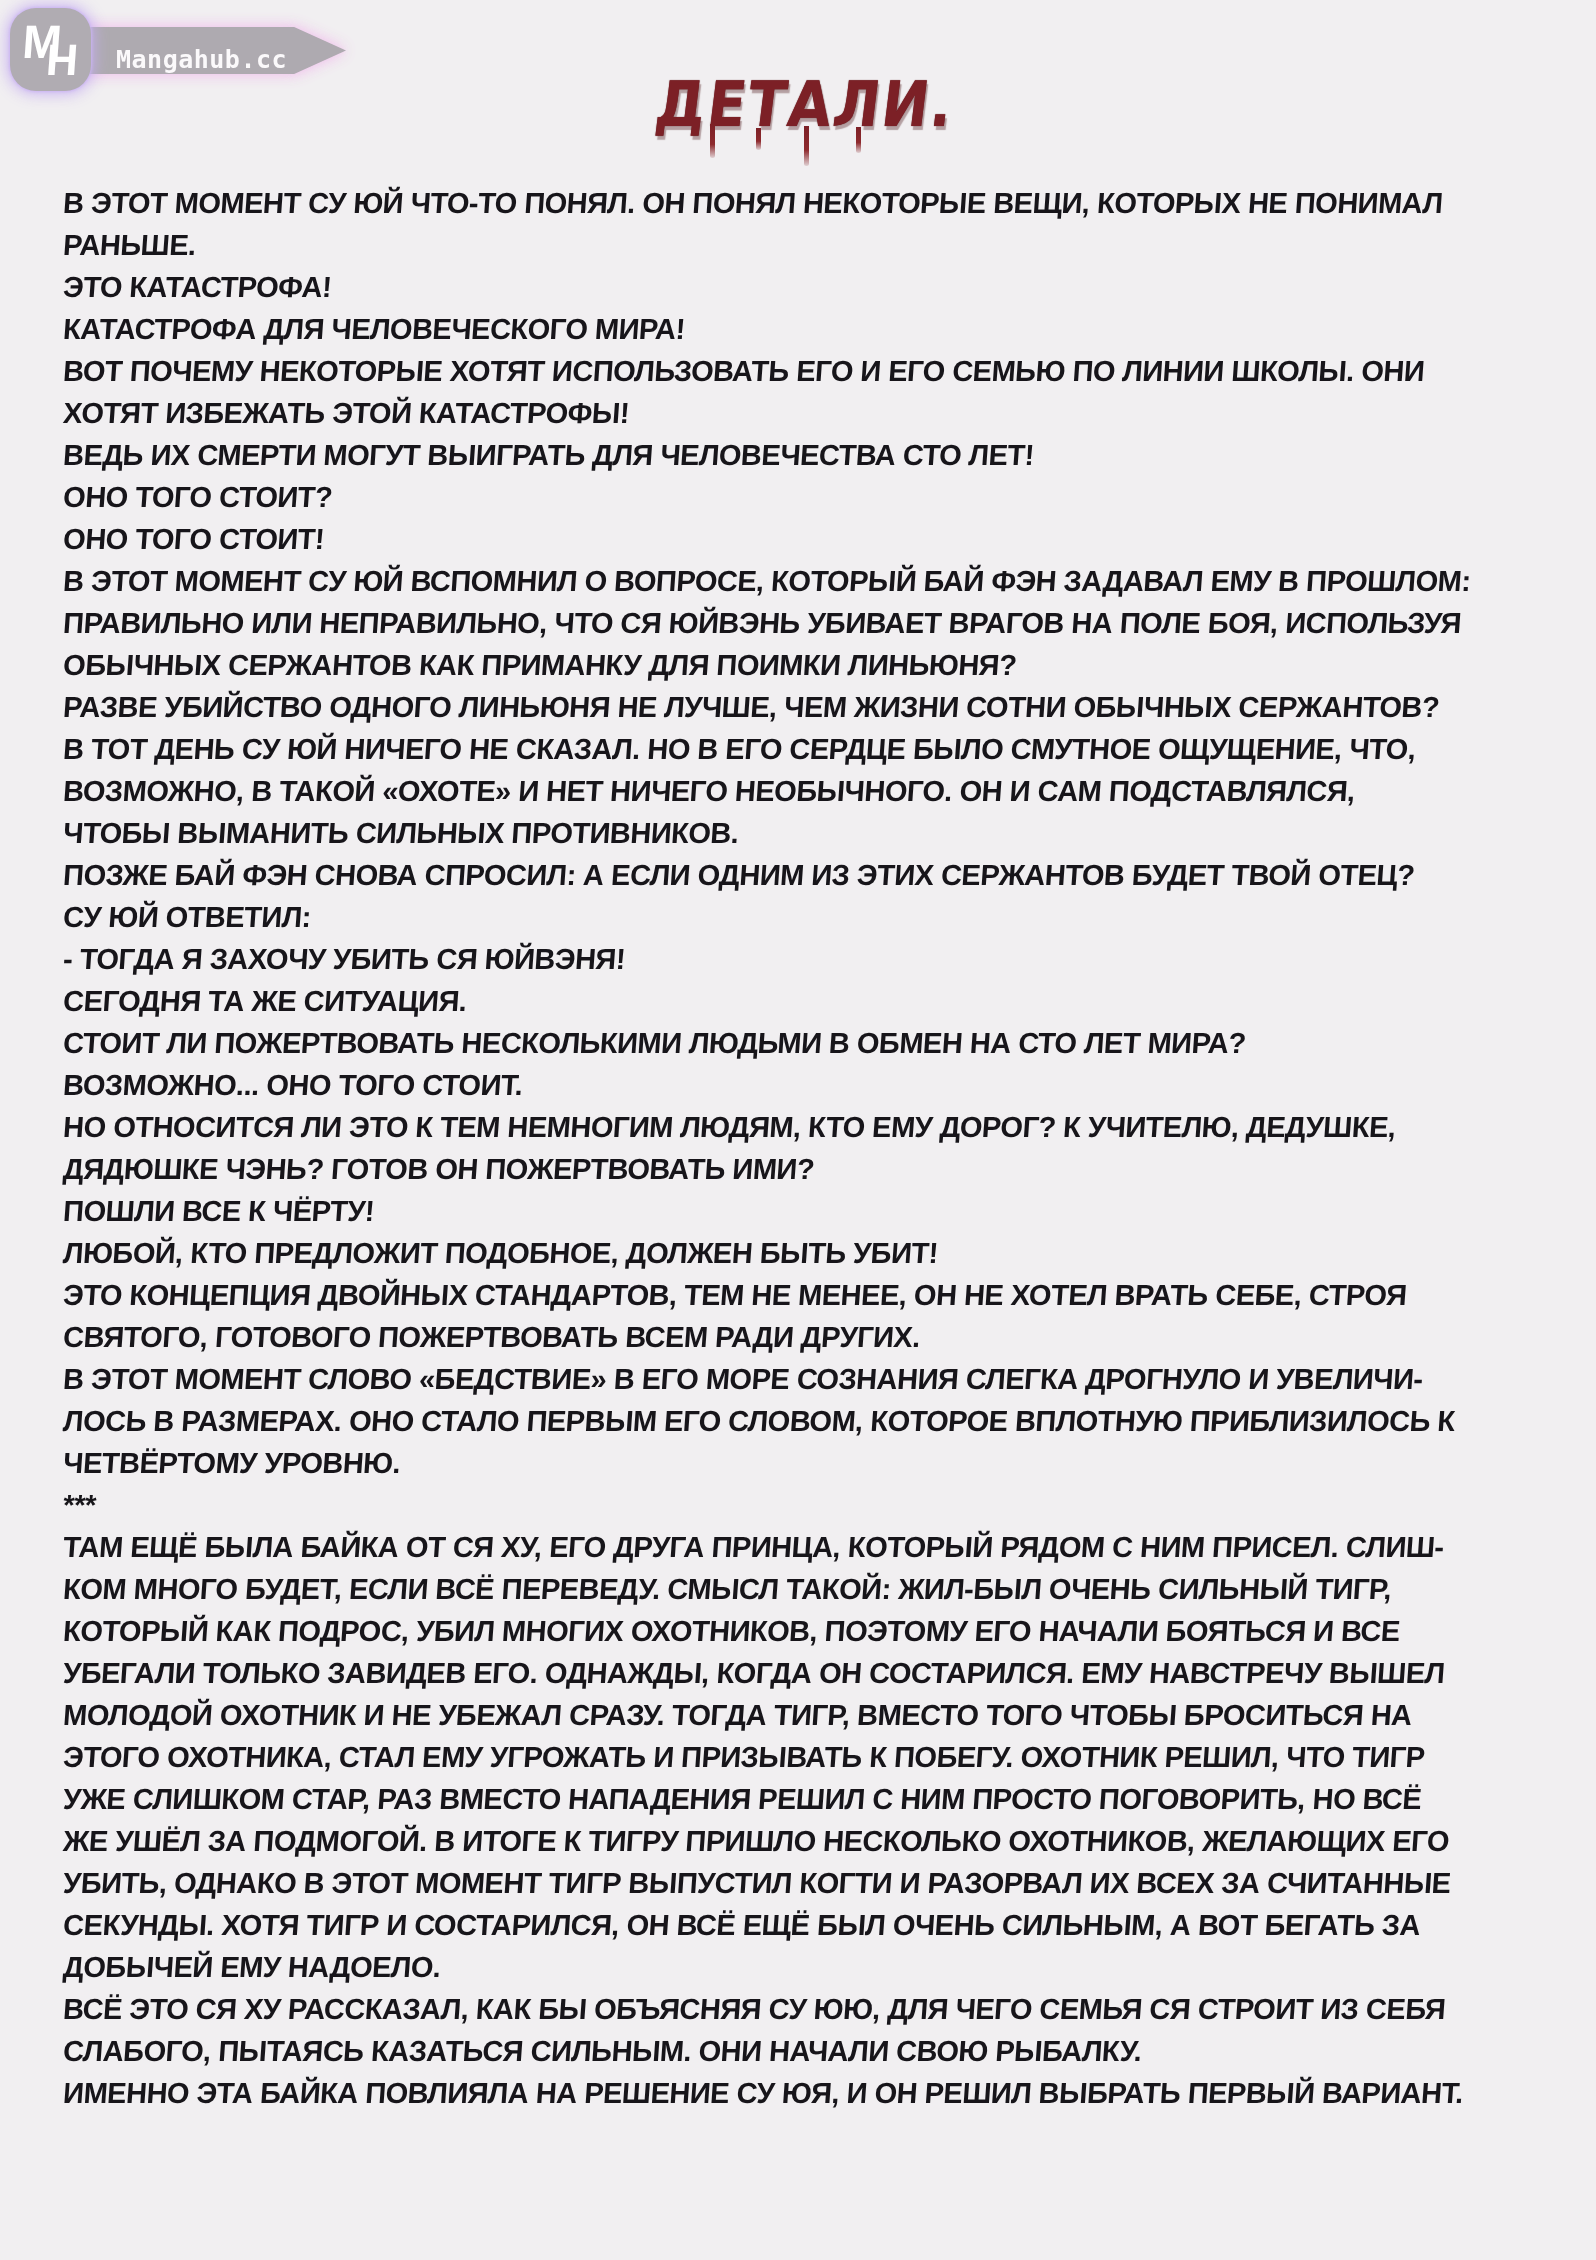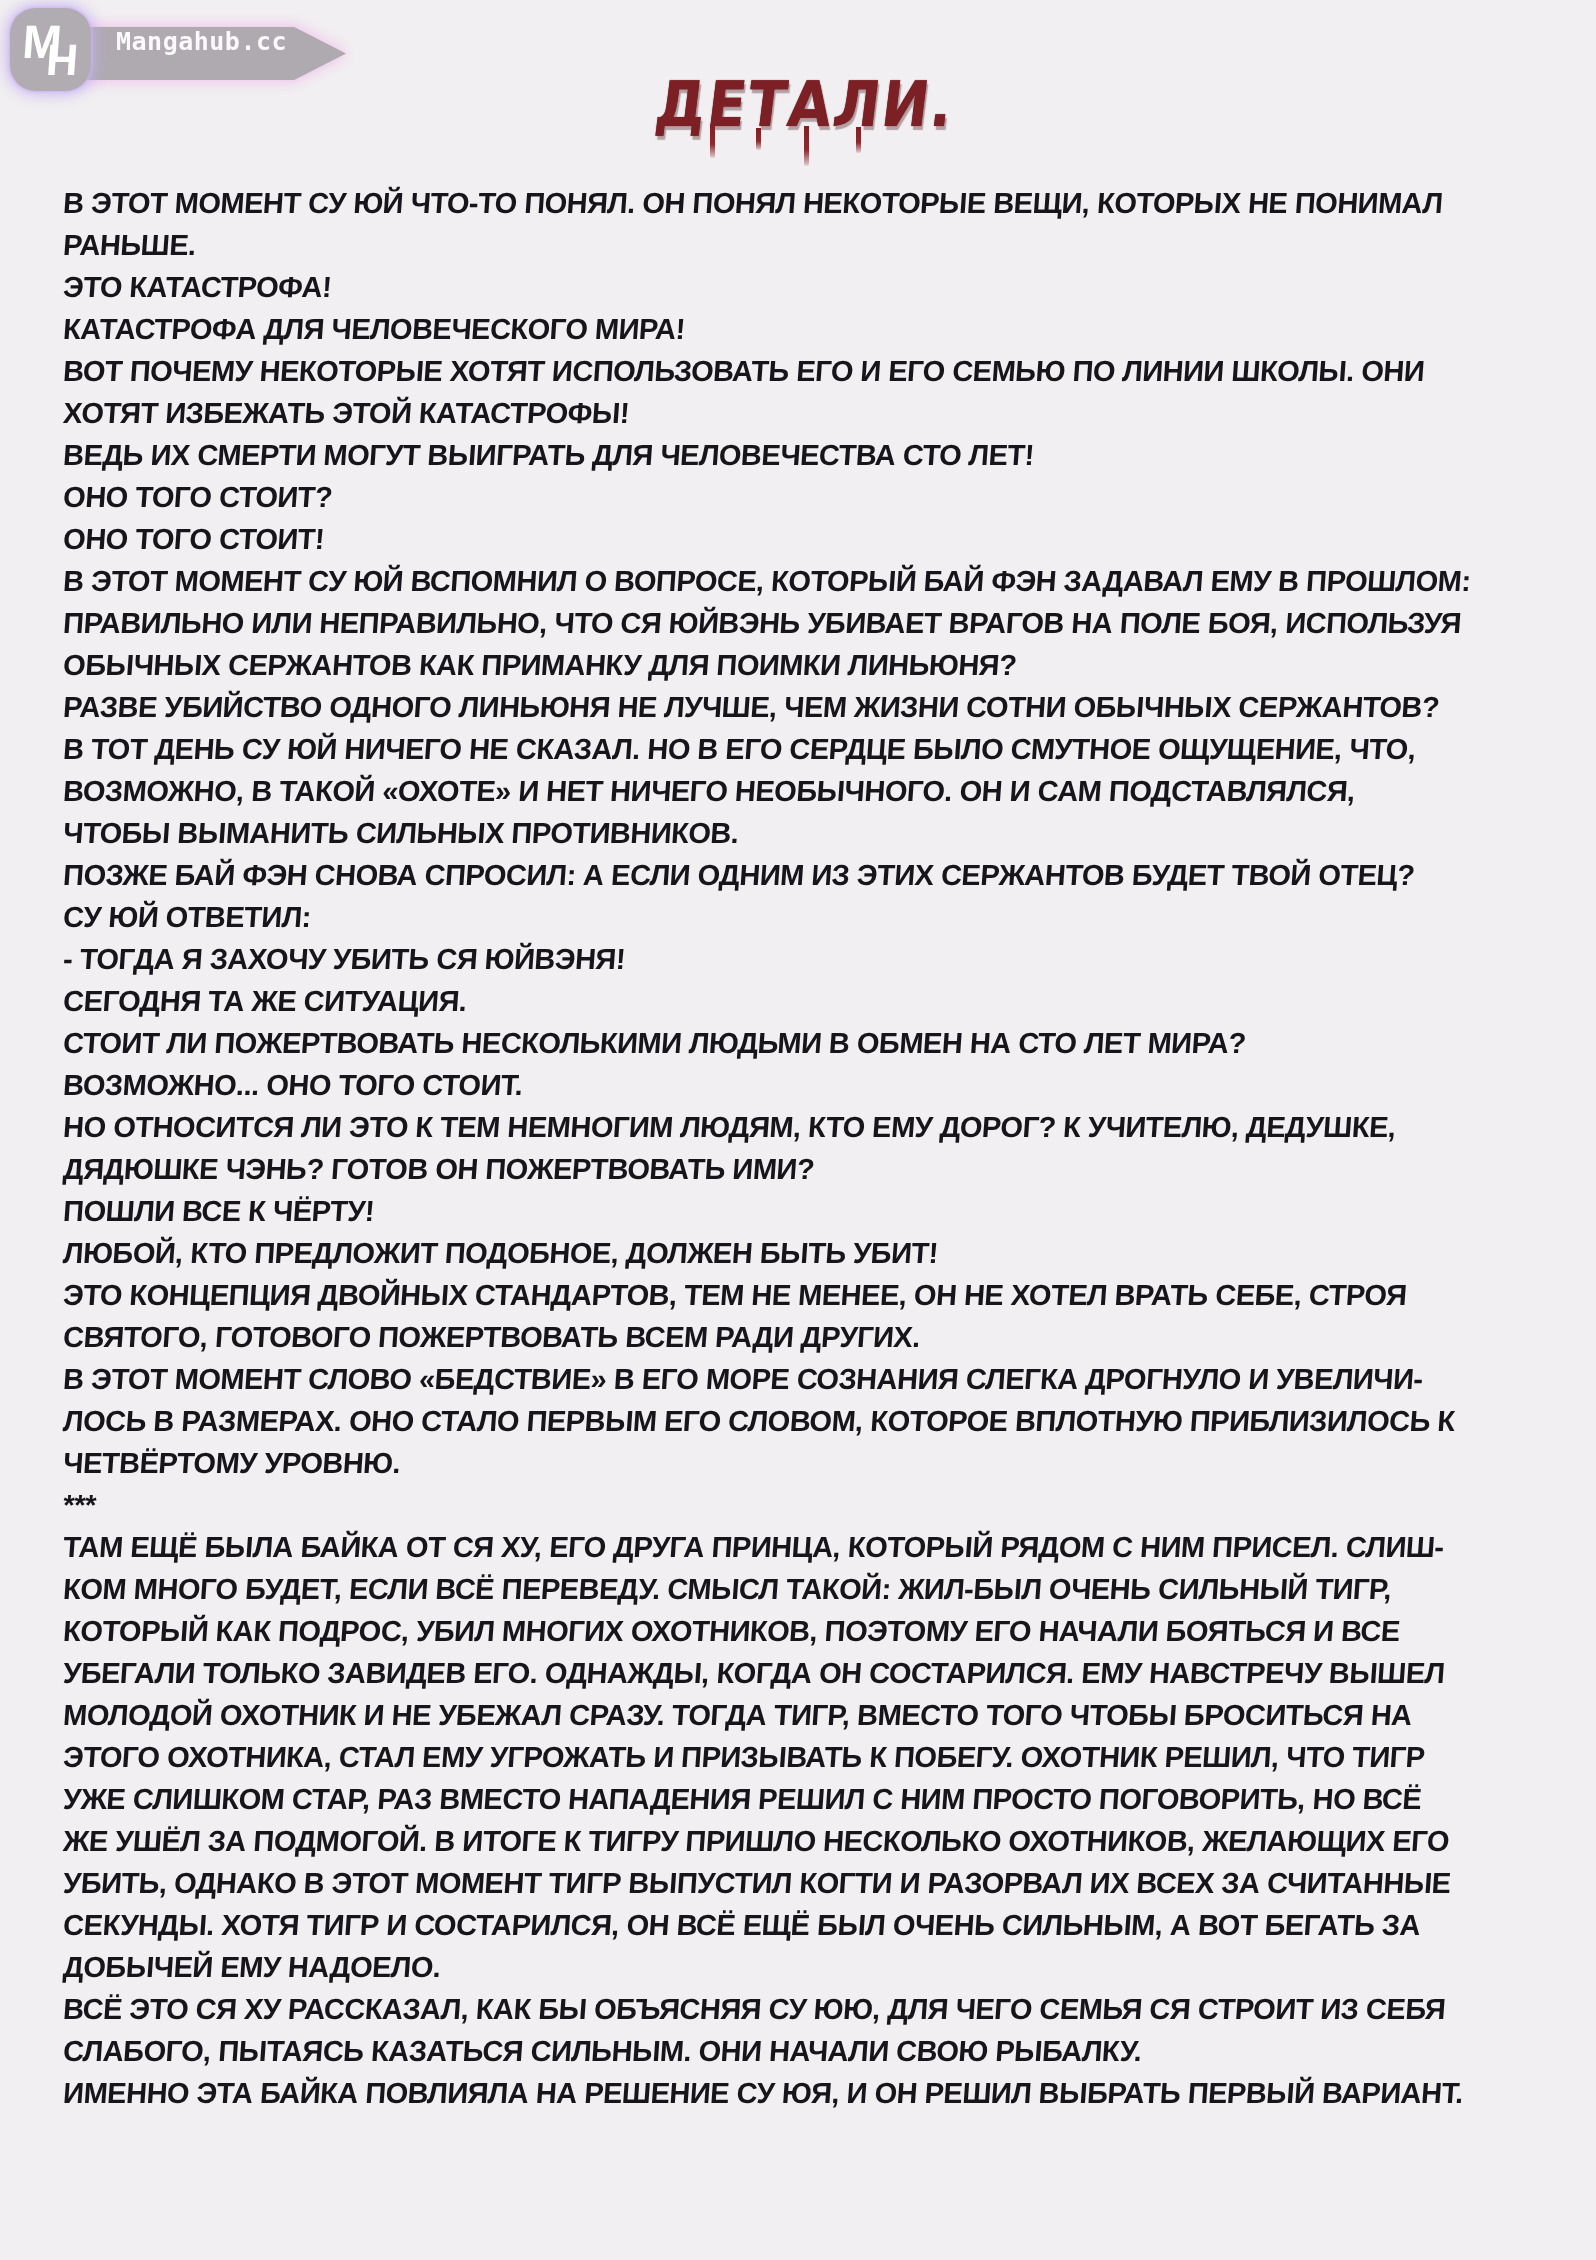--- a/index.html
+++ b/index.html
@@ -19,25 +19,25 @@
   
   .ribbon-glow {
     position: absolute;
     left: 0; top: 0;
     filter: drop-shadow(0 0 7px #eec9ec) drop-shadow(0 0 2px #f2d4ef);
     z-index: 1;
   }
   .ribbon {
     position: absolute;
     left: 58px; top: 27px;
-    width: 288px; height: 53px;
+    width: 288px; height: 47px;
     background: #aeaab0;
     clip-path: polygon(0 0, 82% 0, 100% 50%, 82% 100%, 0 100%);
     display: flex;
-    align-items: flex-start;
+    align-items: flex-end;
     padding-left: 58px;
   }
   .site-name {
     font-family: "DejaVu Sans Mono", monospace;
     font-size: 25px;
     font-weight: 600;
     color: #fbf9fb;
     letter-spacing: 0.5px;
   }
   .logo-badge {

